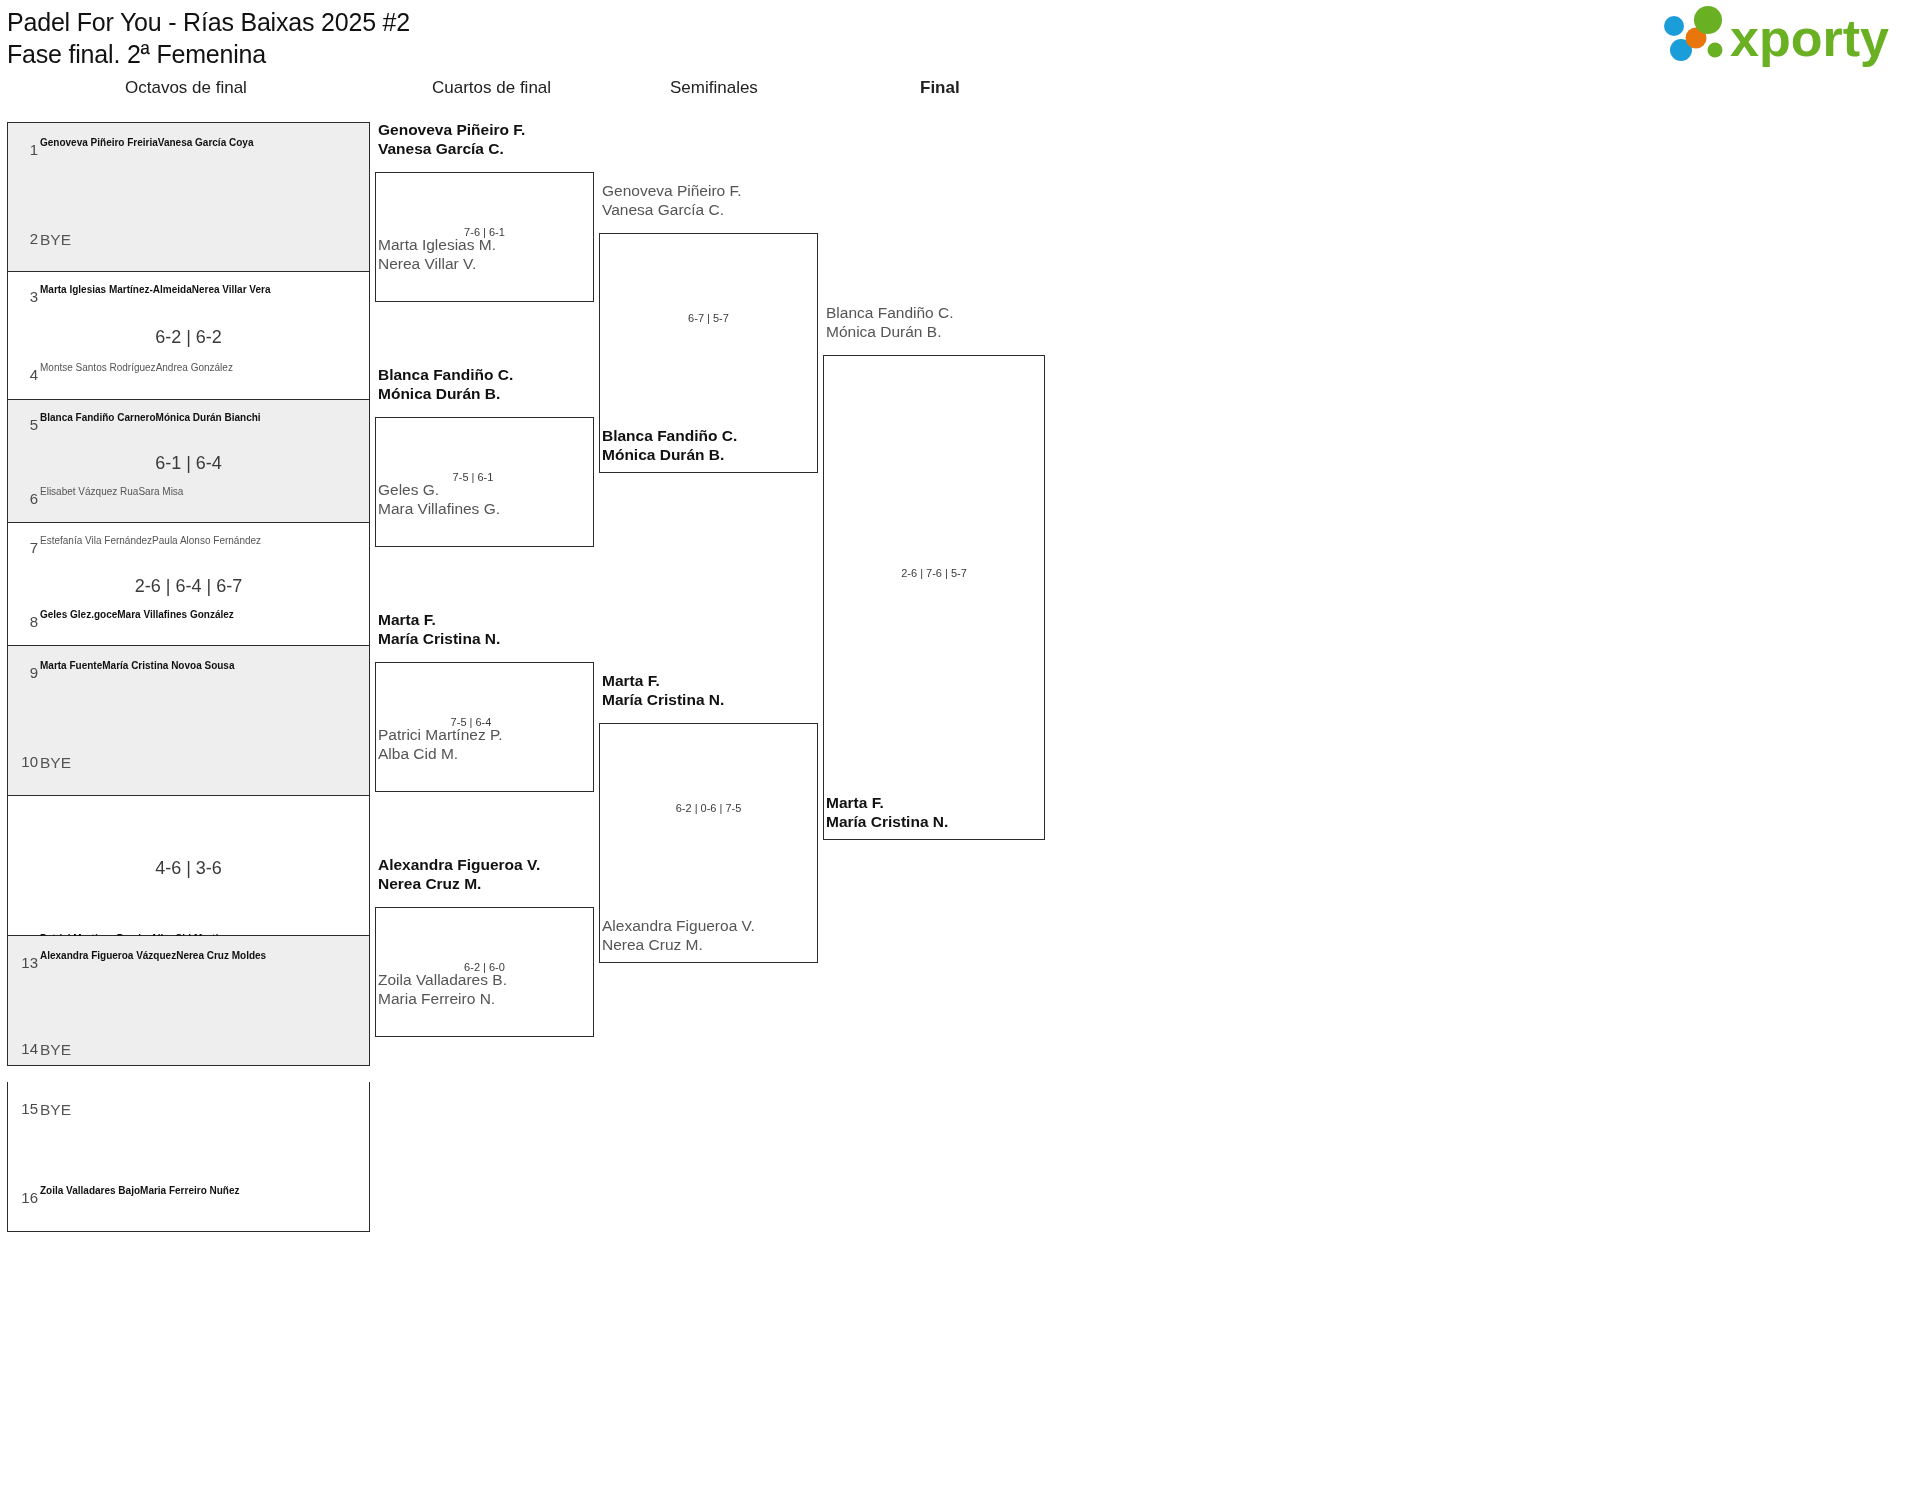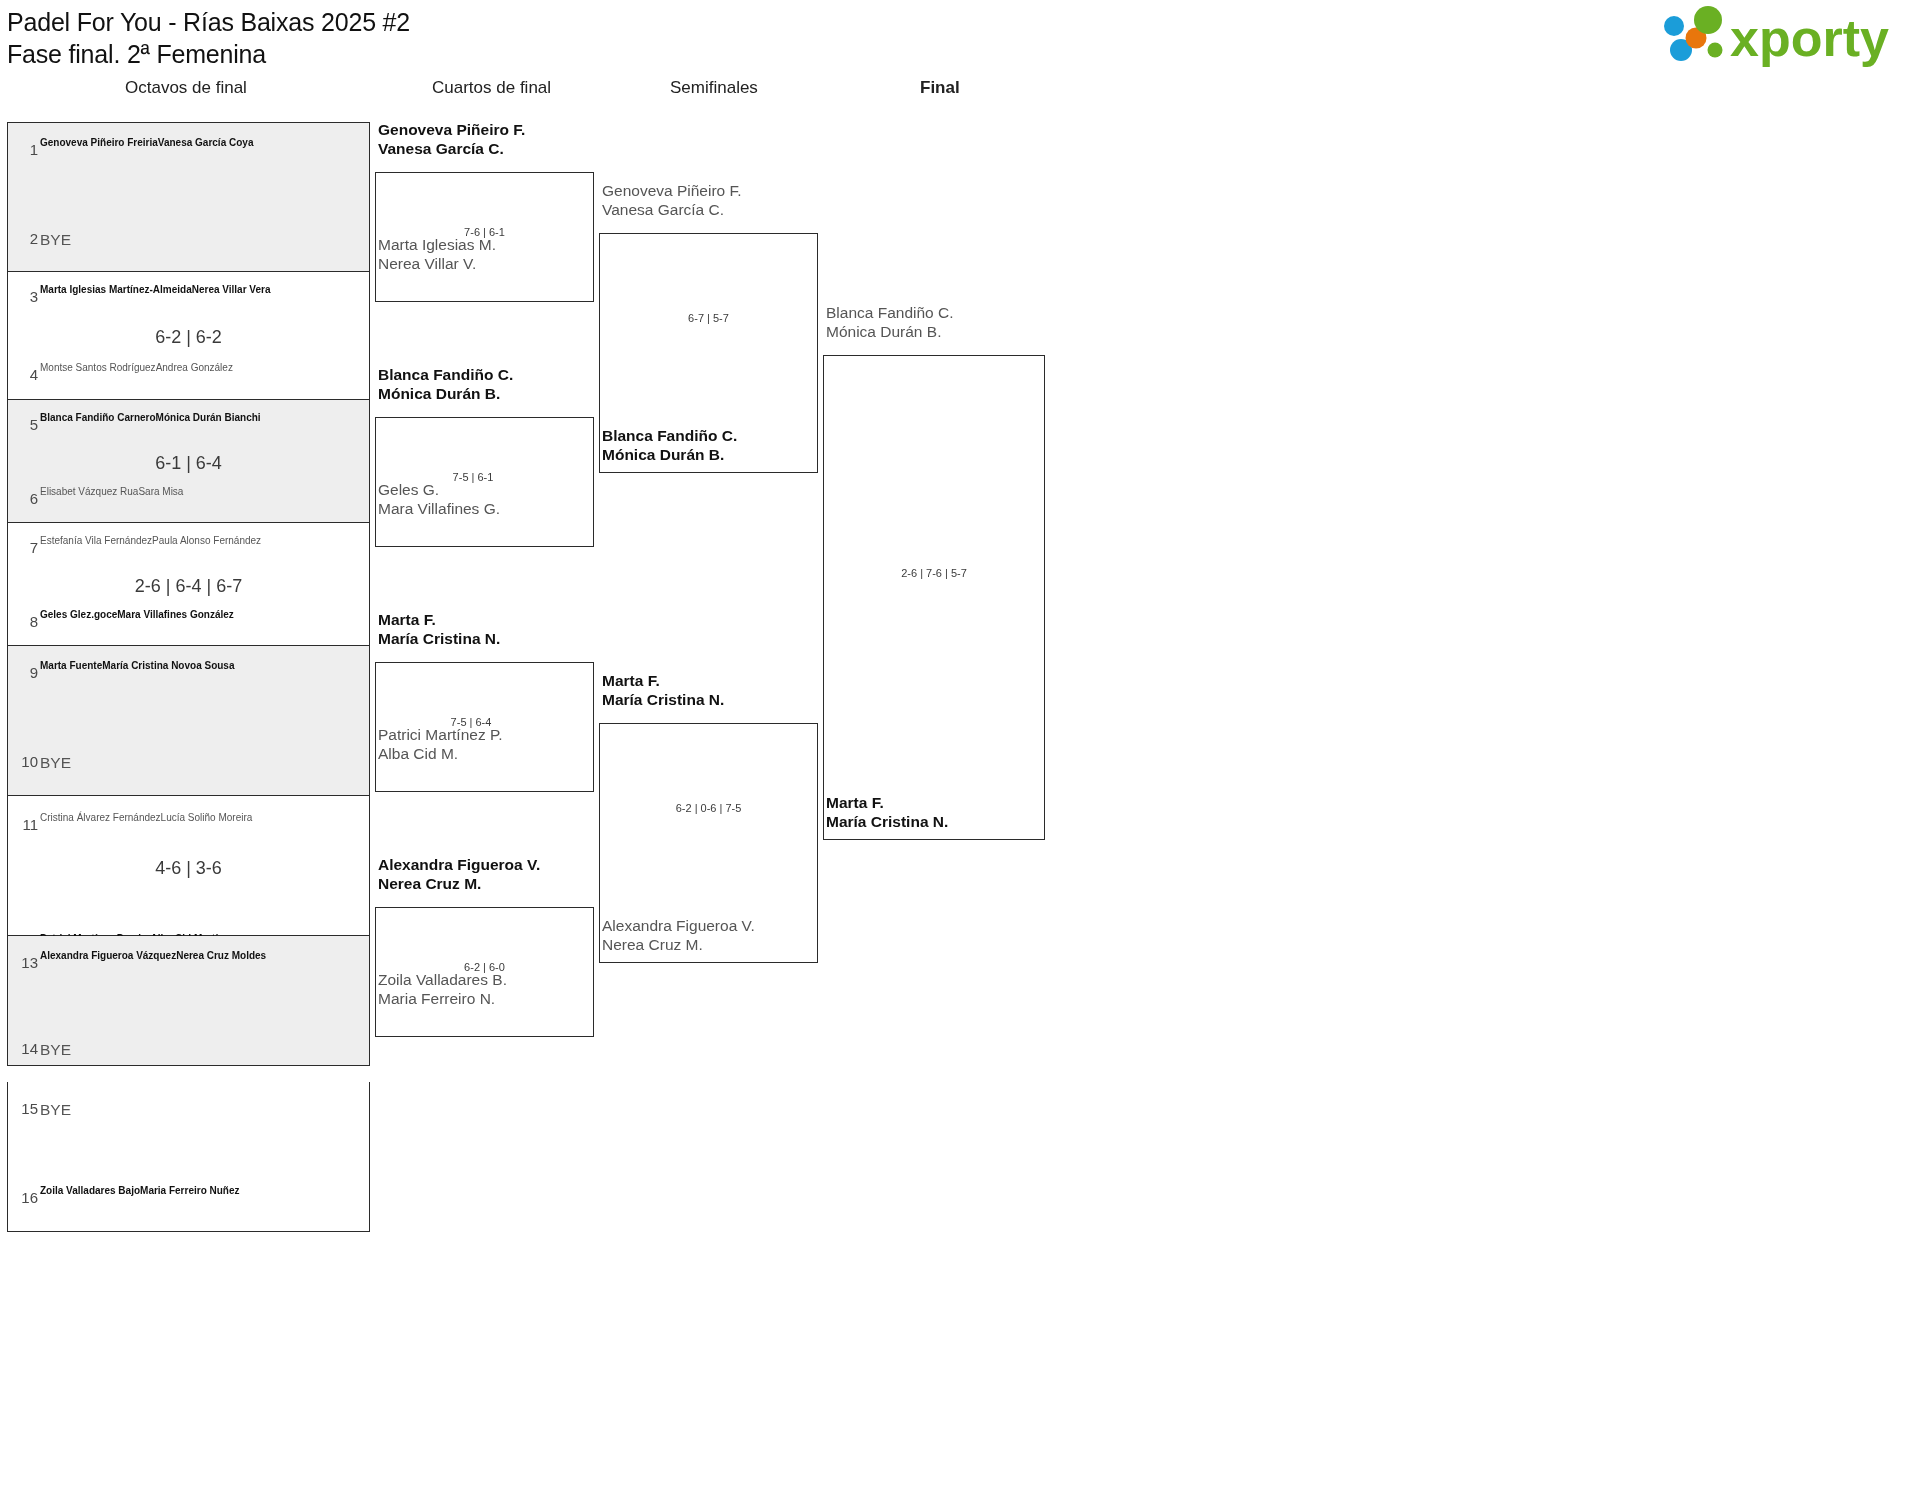--- a/index.html
+++ b/index.html
@@ -123,24 +123,20 @@
       <span class="team win"><span class="ln">Marta Fuente</span><span class="ln">María Cristina Novoa Sousa</span></span>
     </div>
     <div class="score" style="top:64px;"></div>
     <div class="slot bye" style="top:95px;">
       <span class="seed">10</span>
       <span class="team lose" style="top:12px;"><span class="ln">BYE</span></span>
     </div>
   </div>
 
   <div class="r16" style="top:701px;height:140px;">
-    <div class="slot" style="top:8px;">
-      <span class="seed">11</span>
-      <span class="team lose"><span class="ln">Cristina Álvarez Fernández</span><span class="ln">Lucía Soliño Moreira</span></span>
-    </div>
     <div class="score" style="top:62px;">4-6 | 3-6</div>
     <div class="slot" style="top:90px;margin-top:39px;">
       <span class="seed">12</span>
       <span class="team win"><span class="ln">Patrici Martínez Pereira</span><span class="ln">Alba Cid Martínez</span></span>
     </div>
   </div>
 
   <div class="r16 shade" style="top:841px;height:130px;">
     <div class="slot" style="top:6px;">
       <span class="seed">13</span>

